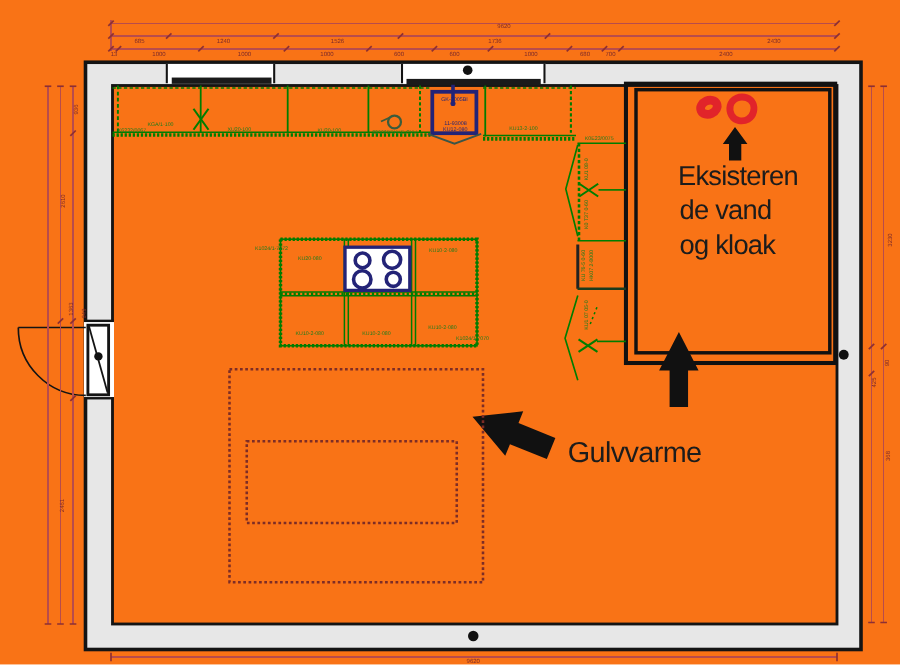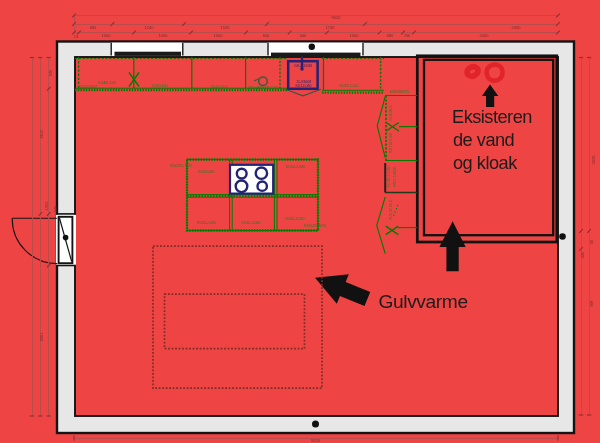--- a/index.html
+++ b/index.html
@@ -1,16 +1,16 @@
 <!DOCTYPE html>
 <html><head>
 <meta charset="utf-8">
 <style>
   html,body{margin:0;padding:0;background:#fff;}
-  #page{position:relative;width:600px;height:443px;background:#ef4444;overflow:hidden;
+  #page{position:relative;width:600px;height:443px;background:#f97316;overflow:hidden;
         font-family:"Liberation Sans", sans-serif;}
   svg{position:absolute;left:0;top:0;}
 </style>
 </head>
 <body>
 <div id="page">
 <svg width="600" height="443" viewBox="0 0 600 443">
 
   <path d="M57,41.5 H574 V433 H57 Z M75,57 V416 H558 V57 Z" fill="#e7e7e7" fill-rule="evenodd"></path>
   <rect x="57" y="41.5" width="517" height="391.5" fill="none" stroke="#141414" stroke-width="2.4"></rect>

